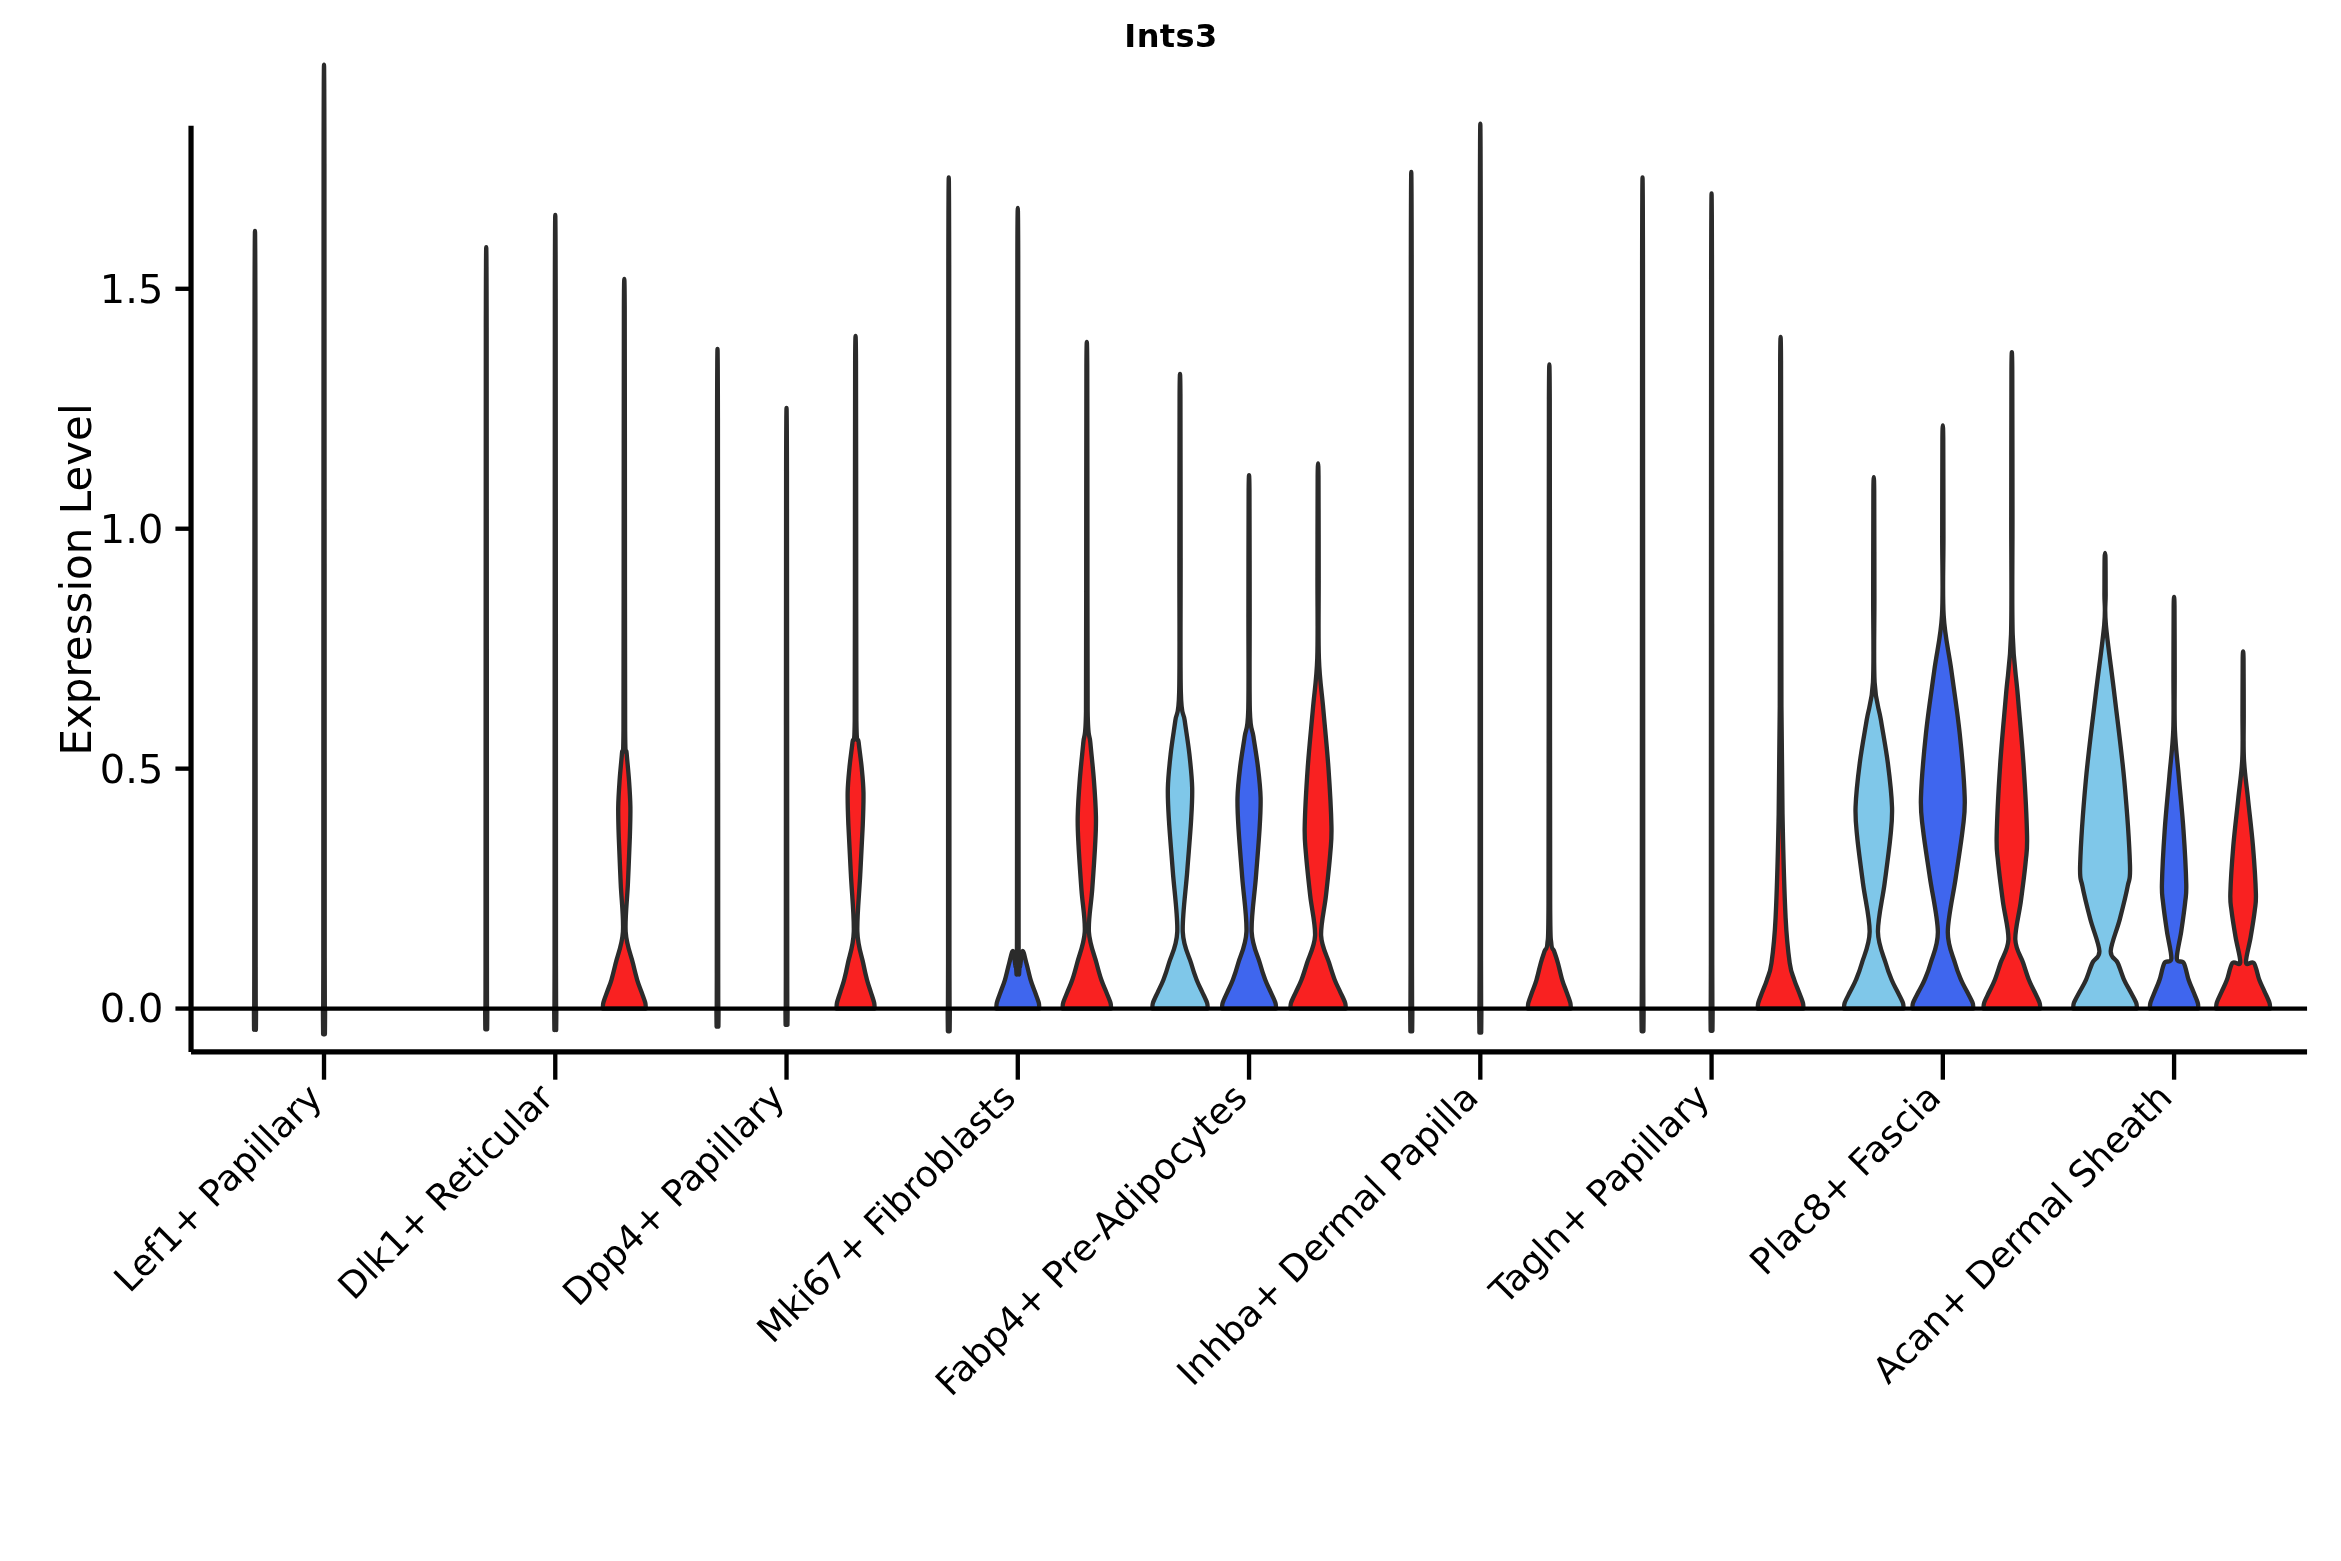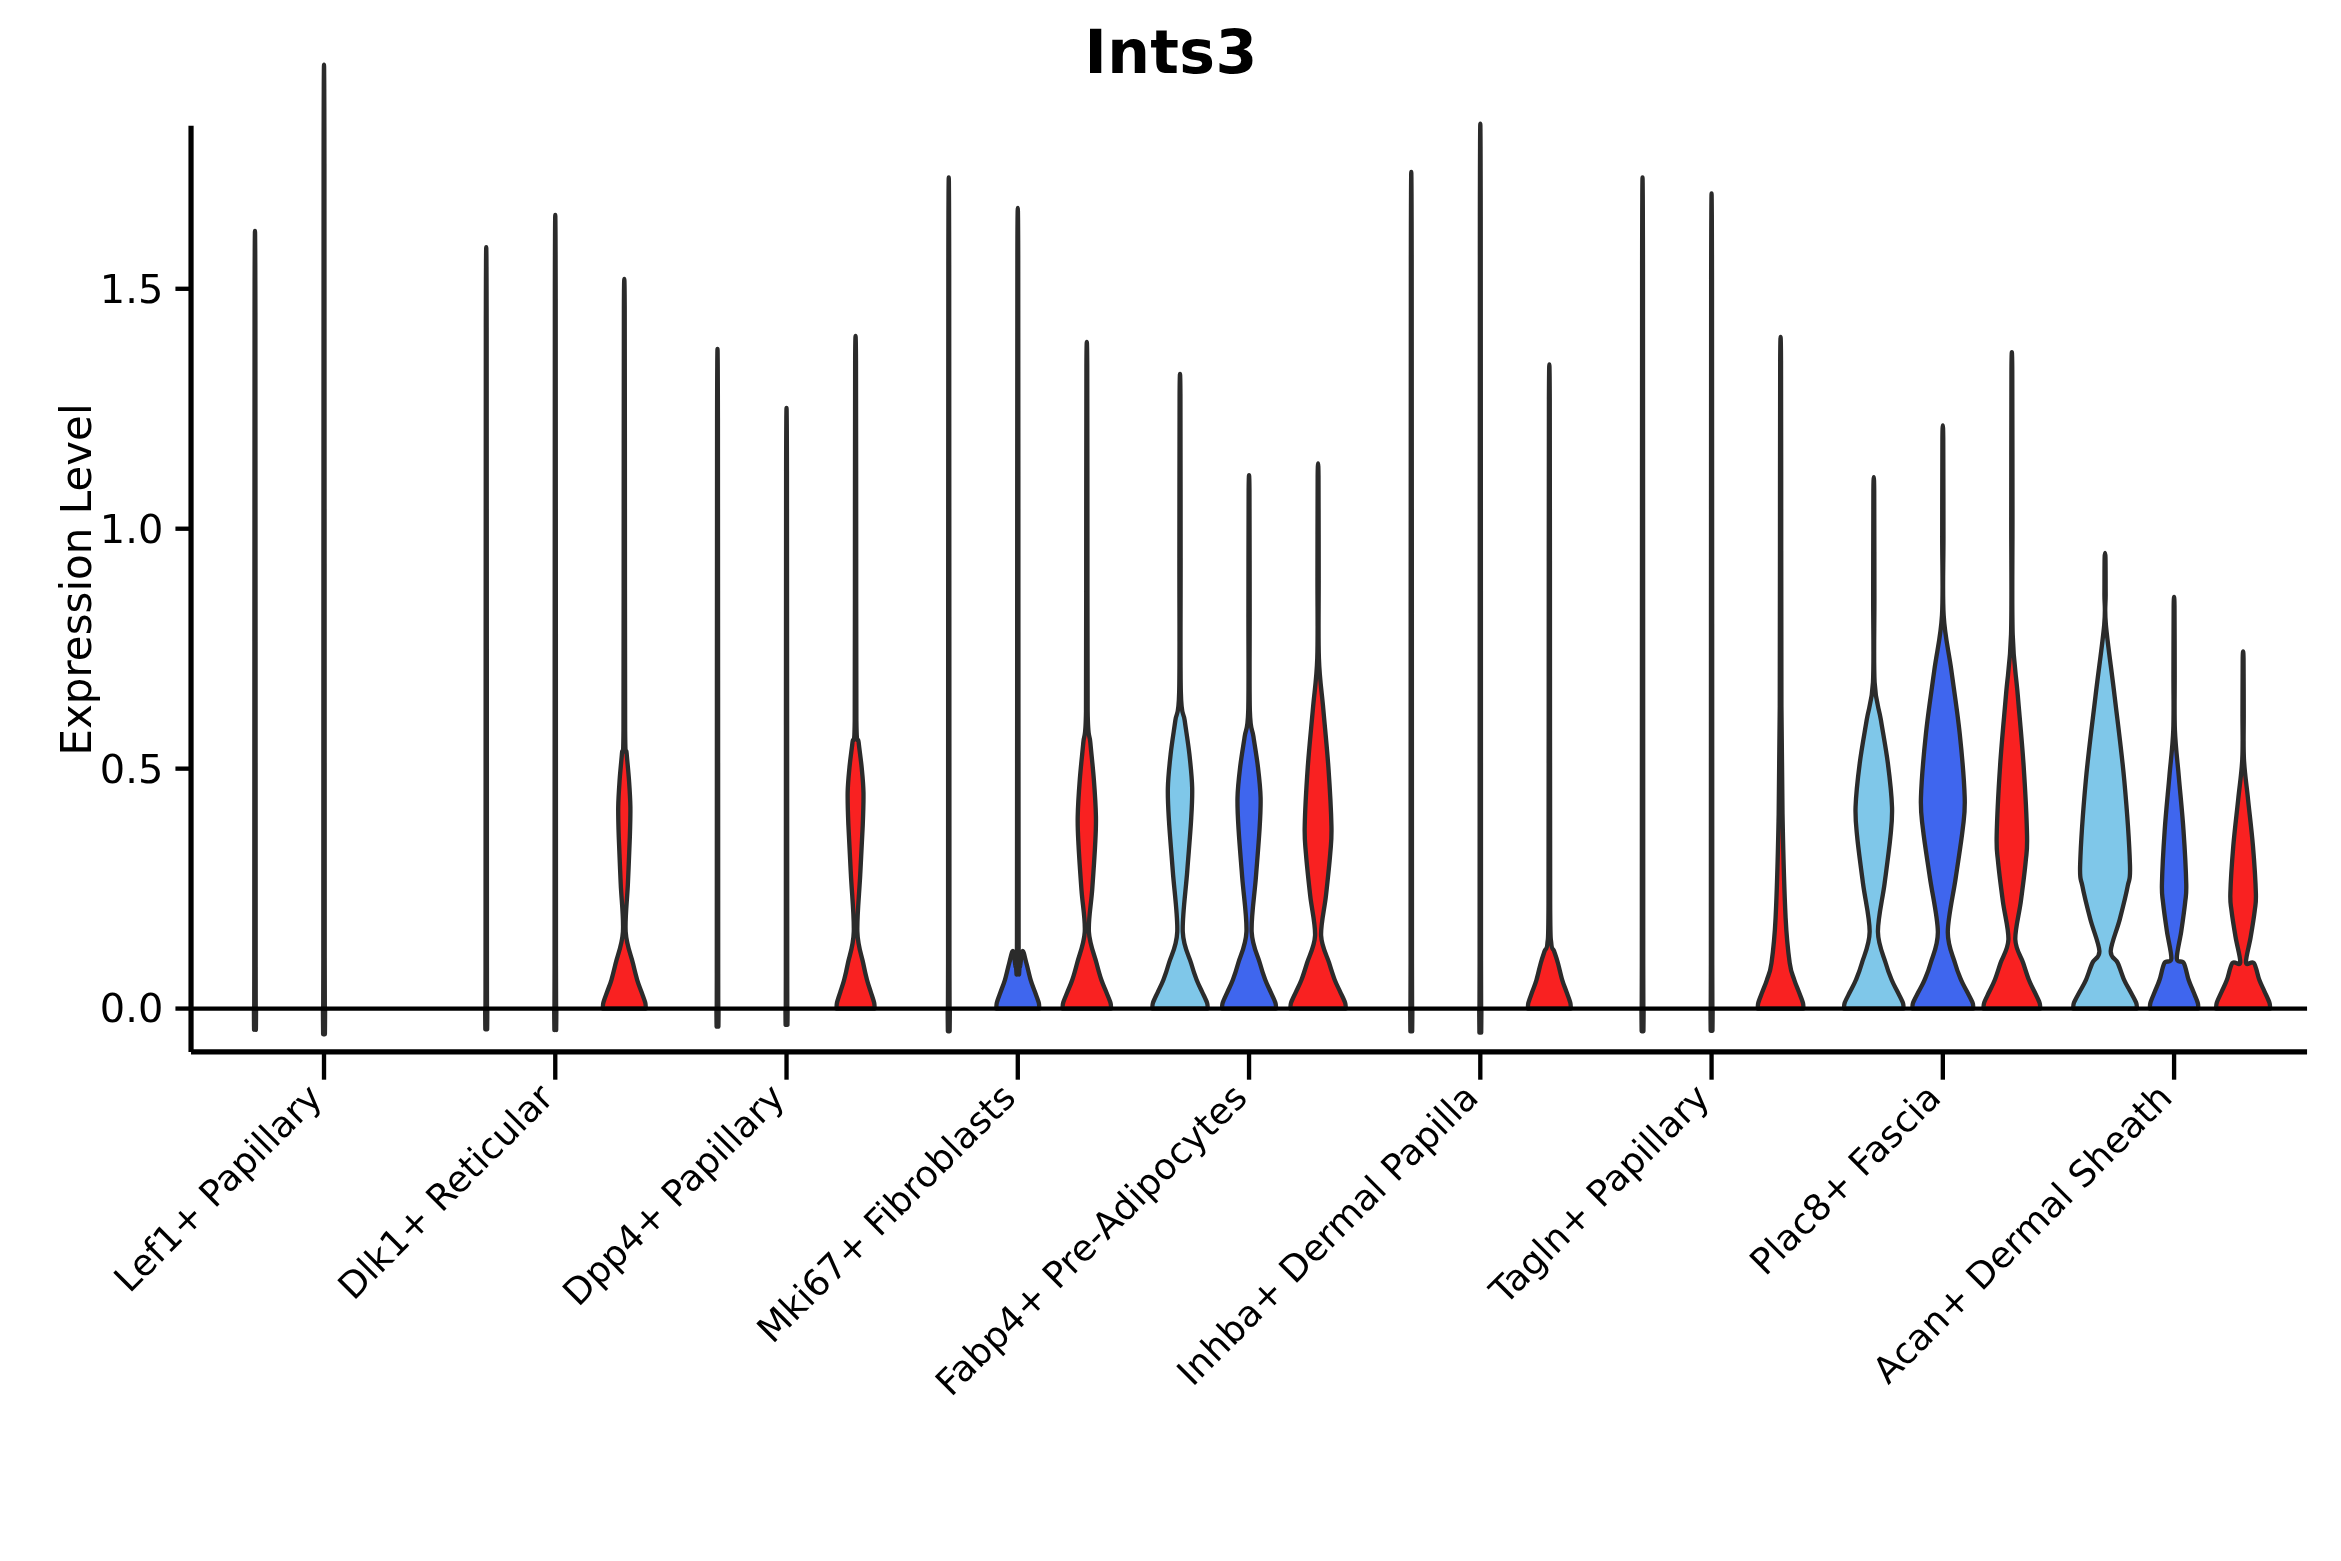--- a/index.html
+++ b/index.html
@@ -1,20 +1,20 @@
 <!DOCTYPE html>
 <html style="font-size:14px"><head>
 <meta charset="utf-8">
 <style>
   html,body{margin:0;padding:0;background:#ffffff;}
   body{width:2342px;height:1561px;font-family:"DejaVu Sans",sans-serif;overflow:hidden;}
   #root{position:relative;width:2342px;height:1561px;background:#fff;}
   #plot-title{
     position:absolute;left:0;top:17.3px;width:2342px;text-align:center;
-    font-family:"DejaVu Sans",sans-serif;font-size:60px;font-weight:bold;color:#000;
+    font-family:"DejaVu Sans",sans-serif;font-size:32px;font-weight:bold;color:#000;
     letter-spacing:0.4px;
   }
   #ylabel{
     position:absolute;left:-227px;top:555px;width:607px;text-align:center;
     font-family:"DejaVu Sans",sans-serif;font-size:42px;color:#000;
     transform:rotate(-90deg);transform-origin:center center;
   }
   #chart-svg{position:absolute;left:0;top:0;}
   .ytick-label{font-family:"DejaVu Sans",sans-serif;font-size:46px;fill:#000;}
   .xtick-label{font-family:"DejaVu Sans",sans-serif;font-size:42px;fill:#000;}

